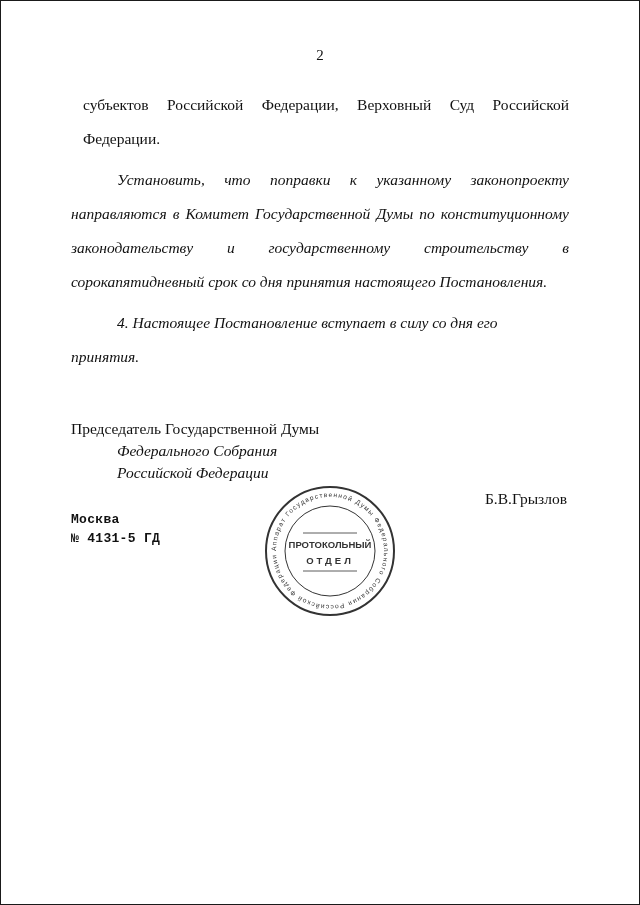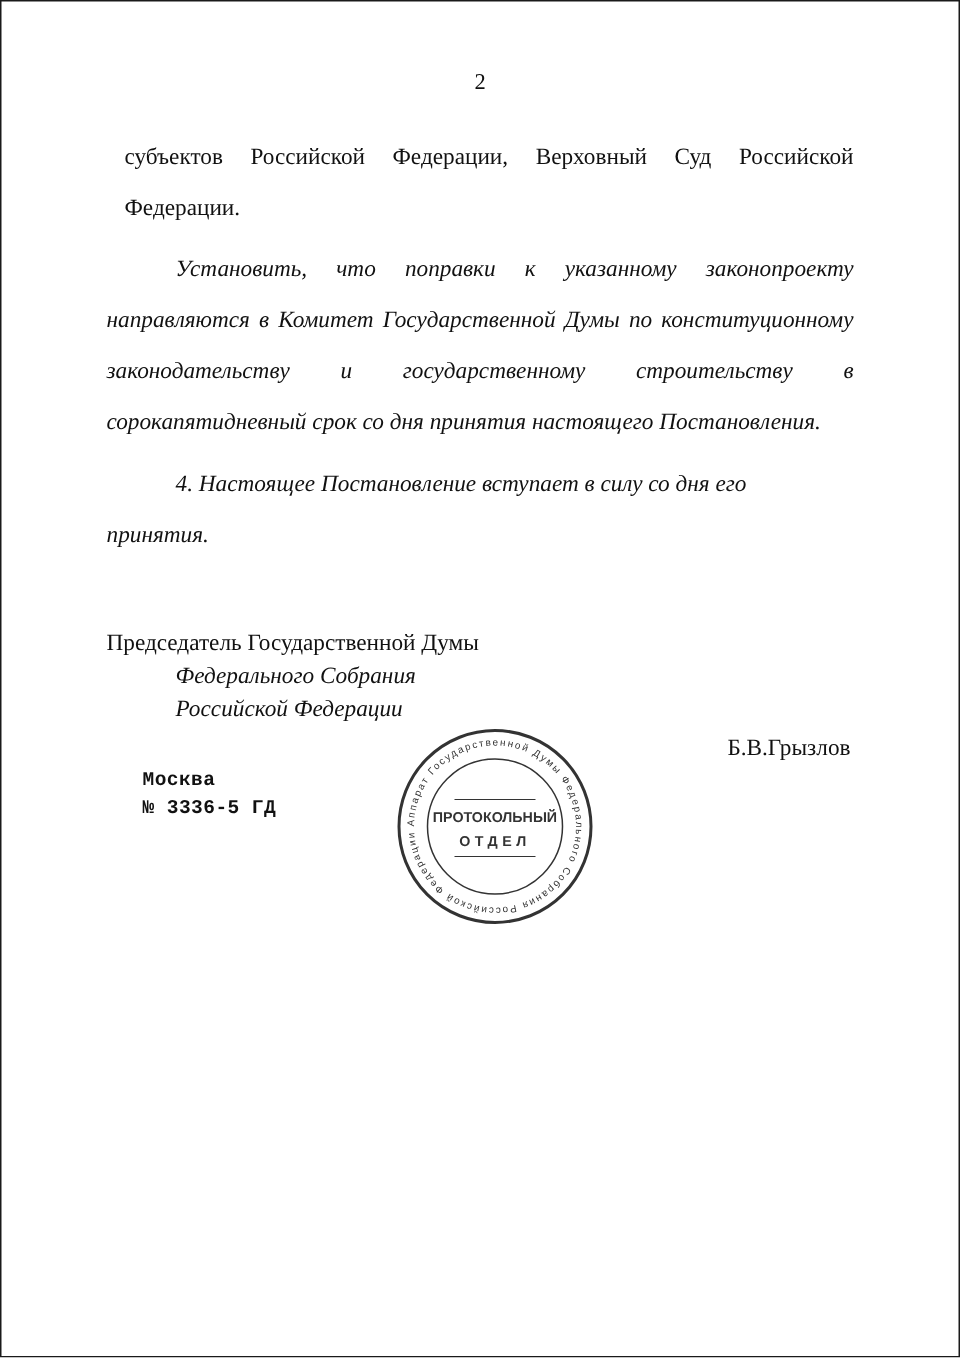--- a/index.html
+++ b/index.html
@@ -44,21 +44,20 @@
     top: 42px;
     margin-top: 28px;
   }
   .footer {
     margin-top: 20px;
     font-family: "Liberation Mono", monospace;
     font-size: 13px;
     line-height: 19px;
     font-weight: bold;
     letter-spacing: 0.3px;
-    margin-left: 24px;
   }
   .stamp {
     position: absolute;
     left: 262px;
     top: 483px;
     width: 134px;
     height: 134px;
     opacity: 0.92;
   }
   .stamp text {
@@ -79,21 +78,21 @@
 
   <div class="sig-block">
     <div class="sig-line">Председатель Государственной Думы</div>
     <div class="sig-line sig-ind">Федерального Собрания</div>
     <div class="sig-line sig-ind">Российской Федерации</div>
     <div class="sig-name">Б.В.Грызлов</div>
   </div>
 
   <div class="footer">
     <div>Москва</div>
-    <div>№ 3336-5 ГД</div>
+    <div>№ 4131-5 ГД</div>
   </div>
 
   <svg class="stamp" viewBox="0 0 134 134" xmlns="http://www.w3.org/2000/svg">
     <defs>
       <path id="ringPath" d="M 67,67 m -54,0 a 54,54 0 1,1 108,0 a 54,54 0 1,1 -108,0"></path>
     </defs>
     <circle cx="67" cy="67" r="64" fill="none" stroke="#222222" stroke-width="2"></circle>
     <circle cx="67" cy="67" r="45" fill="none" stroke="#222222" stroke-width="1"></circle>
     <text font-size="6.6" letter-spacing="1.2">
       <textPath href="#ringPath">Аппарат Государственной Думы Федерального Собрания Российской Федерации</textPath>

